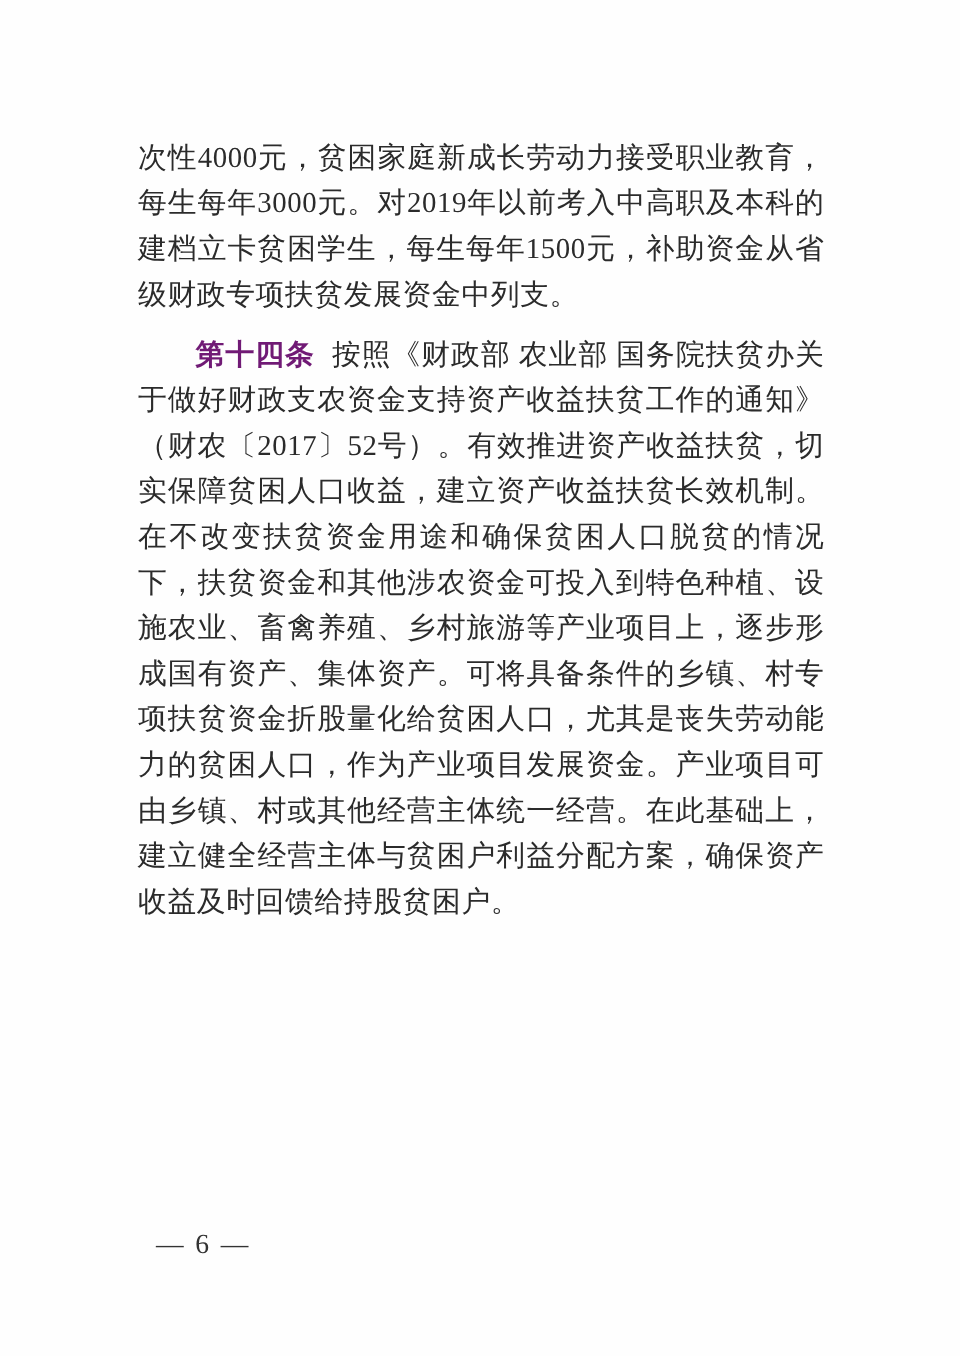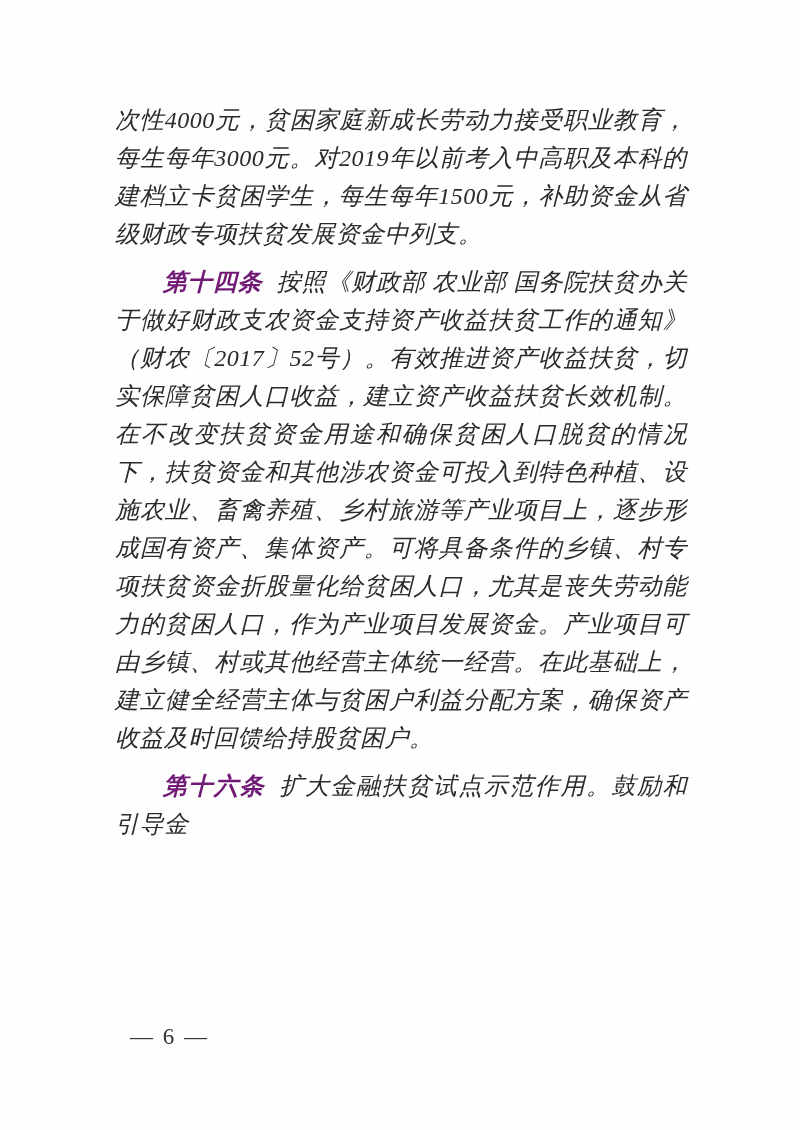--- a/index.html
+++ b/index.html
@@ -19,28 +19,27 @@
     inset: 0;
     background: #fefefe;
   }
   .content {
     position: absolute;
     left: 115px;
     top: 101px;
     width: 572px;
   }
   .para {
-    margin: 0 0 10px 0;
+    margin: 12px 0 10px 0;
     font-size: 24px;
     line-height: 38px;
     color: #2b2b2b;
     text-align: justify;
     text-justify: inter-character;
     letter-spacing: 0.5px;
-    font-style: italic;
   }
   .para.indent {
     text-indent: 2em;
   }
   .head {
     font-weight: 700;
     font-family: "Liberation Sans", "DejaVu Sans", sans-serif;
     margin-right: 0.6em;
     color: #701a75;
   }
@@ -58,18 +57,17 @@
 <body>
 
 <div class="page">
   <div class="content">
 
     <p class="para">次性4000元，贫困家庭新成长劳动力接受职业教育，每生每年3000元。对2019年以前考入中高职及本科的建档立卡贫困学生，每生每年1500元，补助资金从省级财政专项扶贫发展资金中列支。</p>
 
     <p class="para indent"><b class="head">第十四条</b><span>按照《财政部 农业部 国务院扶贫办关于做好财政支农资金支持资产收益扶贫工作的通知》（财农〔2017〕52号）。有效推进资产收益扶贫，切实保障贫困人口收益，建立资产收益扶贫长效机制。在不改变扶贫资金用途和确保贫困人口脱贫的情况下，扶贫资金和其他涉农资金可投入到特色种植、设施农业、畜禽养殖、乡村旅游等产业项目上，逐步形成国有资产、集体资产。可将具备条件的乡镇、村专项扶贫资金折股量化给贫困人口，尤其是丧失劳动能力的贫困人口，作为产业项目发展资金。产业项目可由乡镇、村或其他经营主体统一经营。在此基础上，建立健全经营主体与贫困户利益分配方案，确保资产收益及时回馈给持股贫困户。</span></p>
 
 
-    <p class="para indent"><b class="head">第十六条</b><span>扩大金融扶贫试点示范作用。鼓励和引导金</span></p>
 
   </div>
 
   <div class="footer">— 6 —</div>
 </div>
 
 </body></html>

